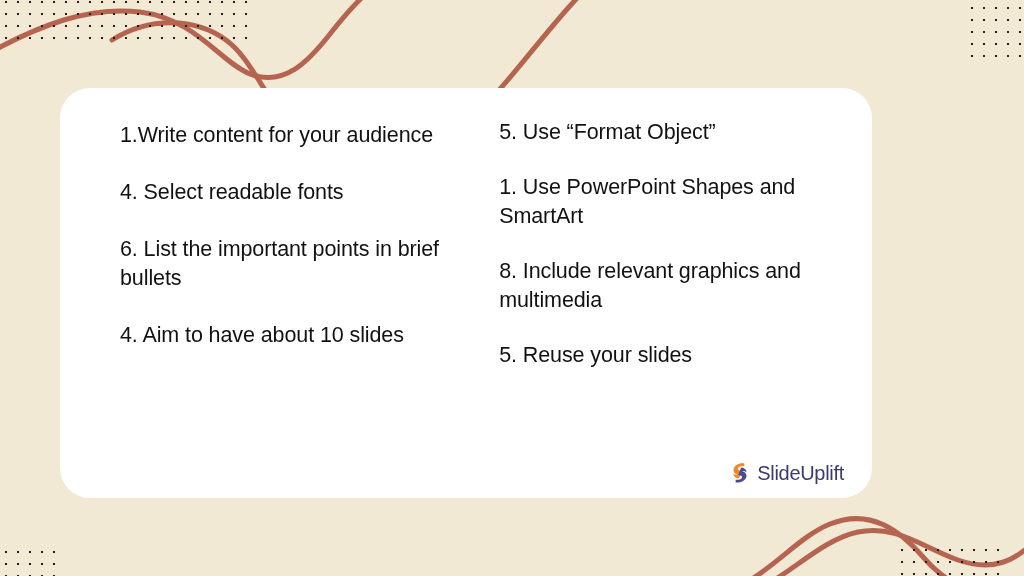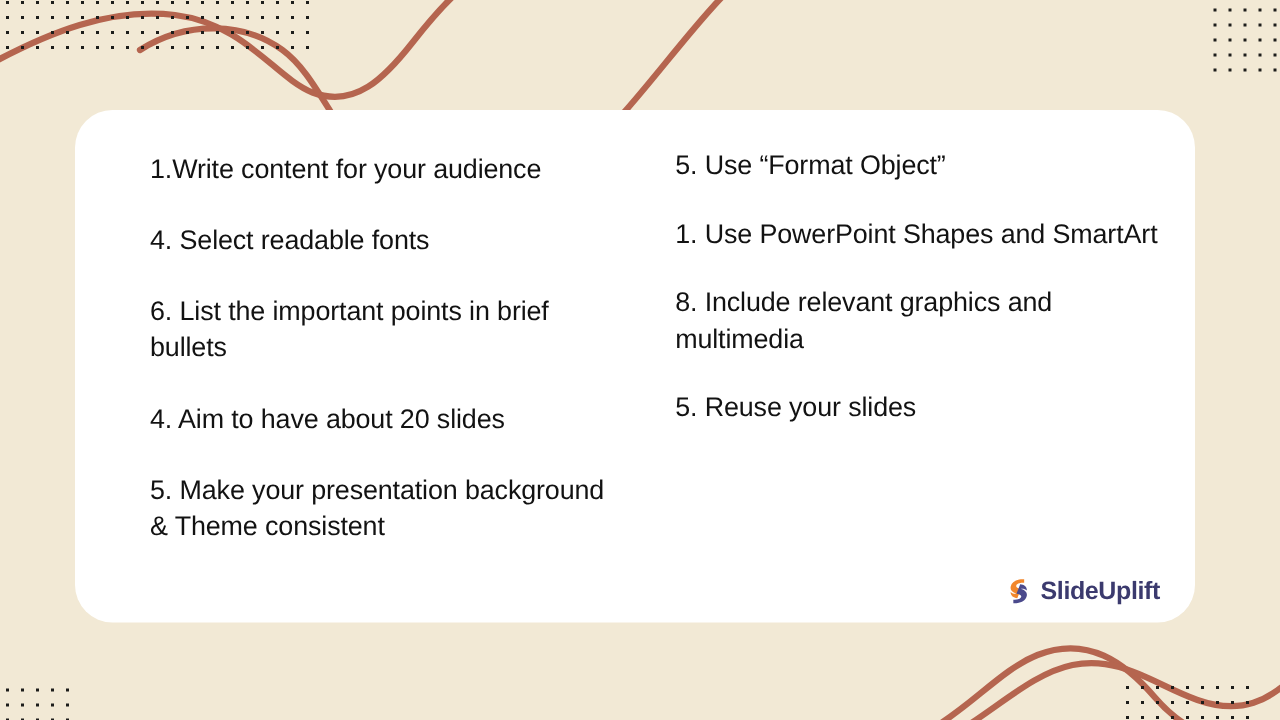--- a/index.html
+++ b/index.html
@@ -40,21 +40,21 @@
   .dots-top-left   { left: 0px;   top: -4px;  width: 252px; height: 52px; }
   .dots-top-right  { left: 966px; top: 2px;   width: 58px;  height: 58px; }
   .dots-bottom-left{ left: 0px;   top: 546px; width: 62px;  height: 32px; }
   .dots-bottom-right{left: 896px; top: 544px; width: 104px; height: 34px; }
 
   
   .card {
     position: absolute;
     left: 60px;
     top: 88px;
-    width: 896px;
+    width: 812px;
     height: 410px;
     background: #FFFFFF;
     border-radius: 30px;
   }
 
   .columns {
     position: absolute;
     left: 0;
     top: 0;
     width: 100%;
@@ -101,21 +101,21 @@
     align-items: center;
     gap: 7px;
   }
   .logo-mark {
     width: 20px;
     height: 22px;
     display: block;
   }
   .logo-text {
     font-size: 20px;
-    font-weight: bold;
+    font-weight: normal;
     color: #3B3A6E;
     letter-spacing: -0.3px;
     line-height: 1;
   }
 </style>
 </head>
 <body>
 
 <div class="slide">
 
@@ -132,22 +132,21 @@
   <div class="dot-grid dots-bottom-right"></div>
 
   <div class="card">
     <div class="columns">
 
       <div class="col col-left">
         <ul class="list">
           <li class="item item-hanging">1.Write content for your audience</li>
           <li class="item">4. Select readable fonts</li>
           <li class="item">6. List the important points in brief bullets</li>
-          <li class="item">4. Aim to have about 20 slides</li>
-          <li class="item">5. Make your presentation background &amp; Theme consistent</li>
+          <li class="item">4. Aim to have about 10 slides</li>
         </ul>
       </div>
 
       <div class="col col-right">
         <ul class="list">
           <li class="item">5. Use “Format Object”</li>
           <li class="item">1. Use PowerPoint Shapes and SmartArt</li>
           <li class="item">8. Include relevant graphics and multimedia</li>
           <li class="item">5. Reuse your slides</li>
         </ul>

